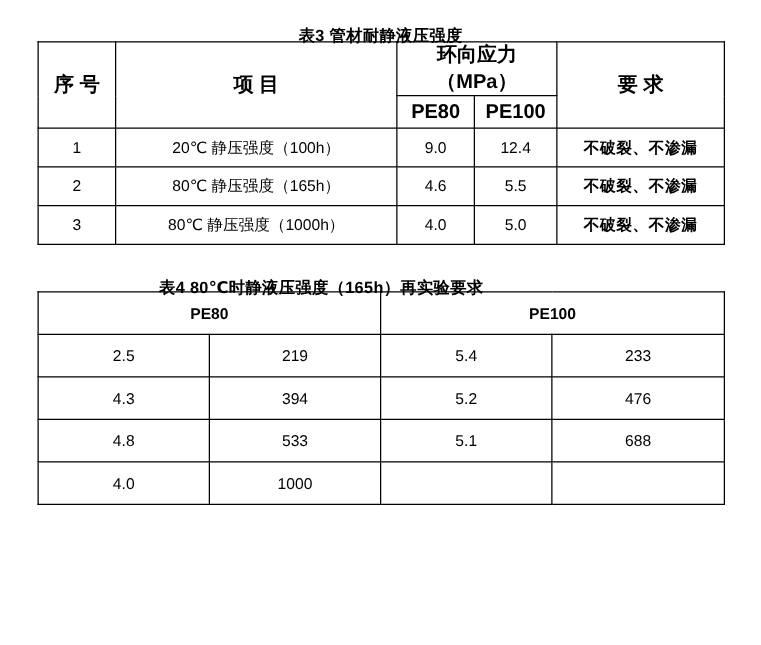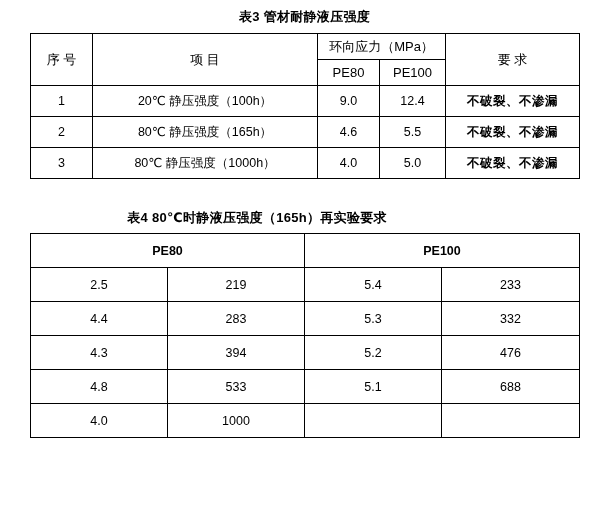--- a/index.html
+++ b/index.html
@@ -18,20 +18,21 @@
   .page {
     width: 609px;
     height: 516px;
     position: relative;
   }
   .title {
     text-align: center;
     font-weight: bold;
     font-size: 13px;
     letter-spacing: 0.3px;
+    margin-top: 12px;
   }
   #title3 {
     position: absolute;
     left: 0;
     top: 8px;
     width: 609px;
   }
   #title4 {
     position: absolute;
     left: 0;
@@ -50,22 +51,22 @@
     font-weight: normal;
     padding: 0;
   }
   #table3 {
     position: absolute;
     left: 30px;
     top: 33px;
     width: 549px;
   }
   #table3 .hdr {
-    font-weight: normal;
-    font-size: 13px;
+    font-weight: bold;
+    font-size: 16px;
   }
   #table3 td {
     height: 30px;
   }
   #table3 tr.hrow1 td {
     height: 25px;
   }
   #table3 tr.hrow2 td {
     height: 25px;
   }
@@ -152,26 +153,20 @@
         <td class="hdr" colspan="2">PE80</td>
         <td class="hdr" colspan="2">PE100</td>
       </tr>
       <tr>
         <td>2.5</td>
         <td>219</td>
         <td>5.4</td>
         <td>233</td>
       </tr>
       <tr>
-        <td>4.4</td>
-        <td>283</td>
-        <td>5.3</td>
-        <td>332</td>
-      </tr>
-      <tr>
         <td>4.3</td>
         <td>394</td>
         <td>5.2</td>
         <td>476</td>
       </tr>
       <tr>
         <td>4.8</td>
         <td>533</td>
         <td>5.1</td>
         <td>688</td>

